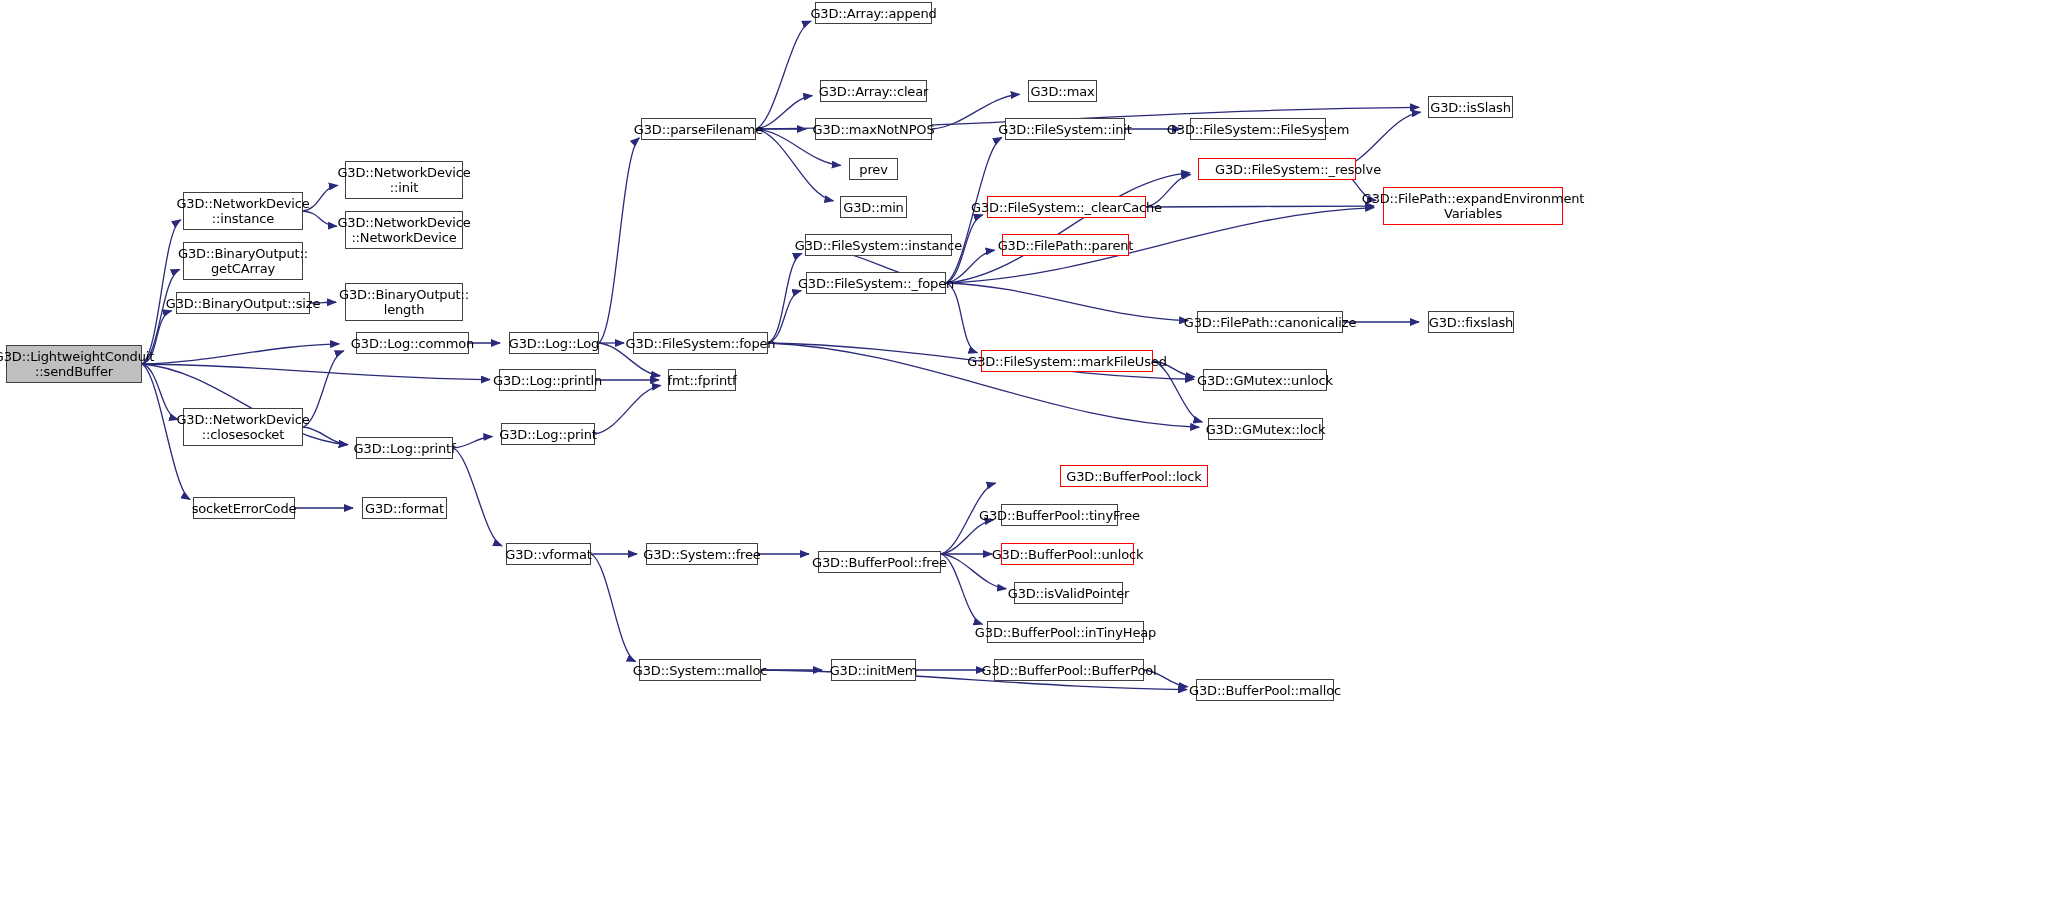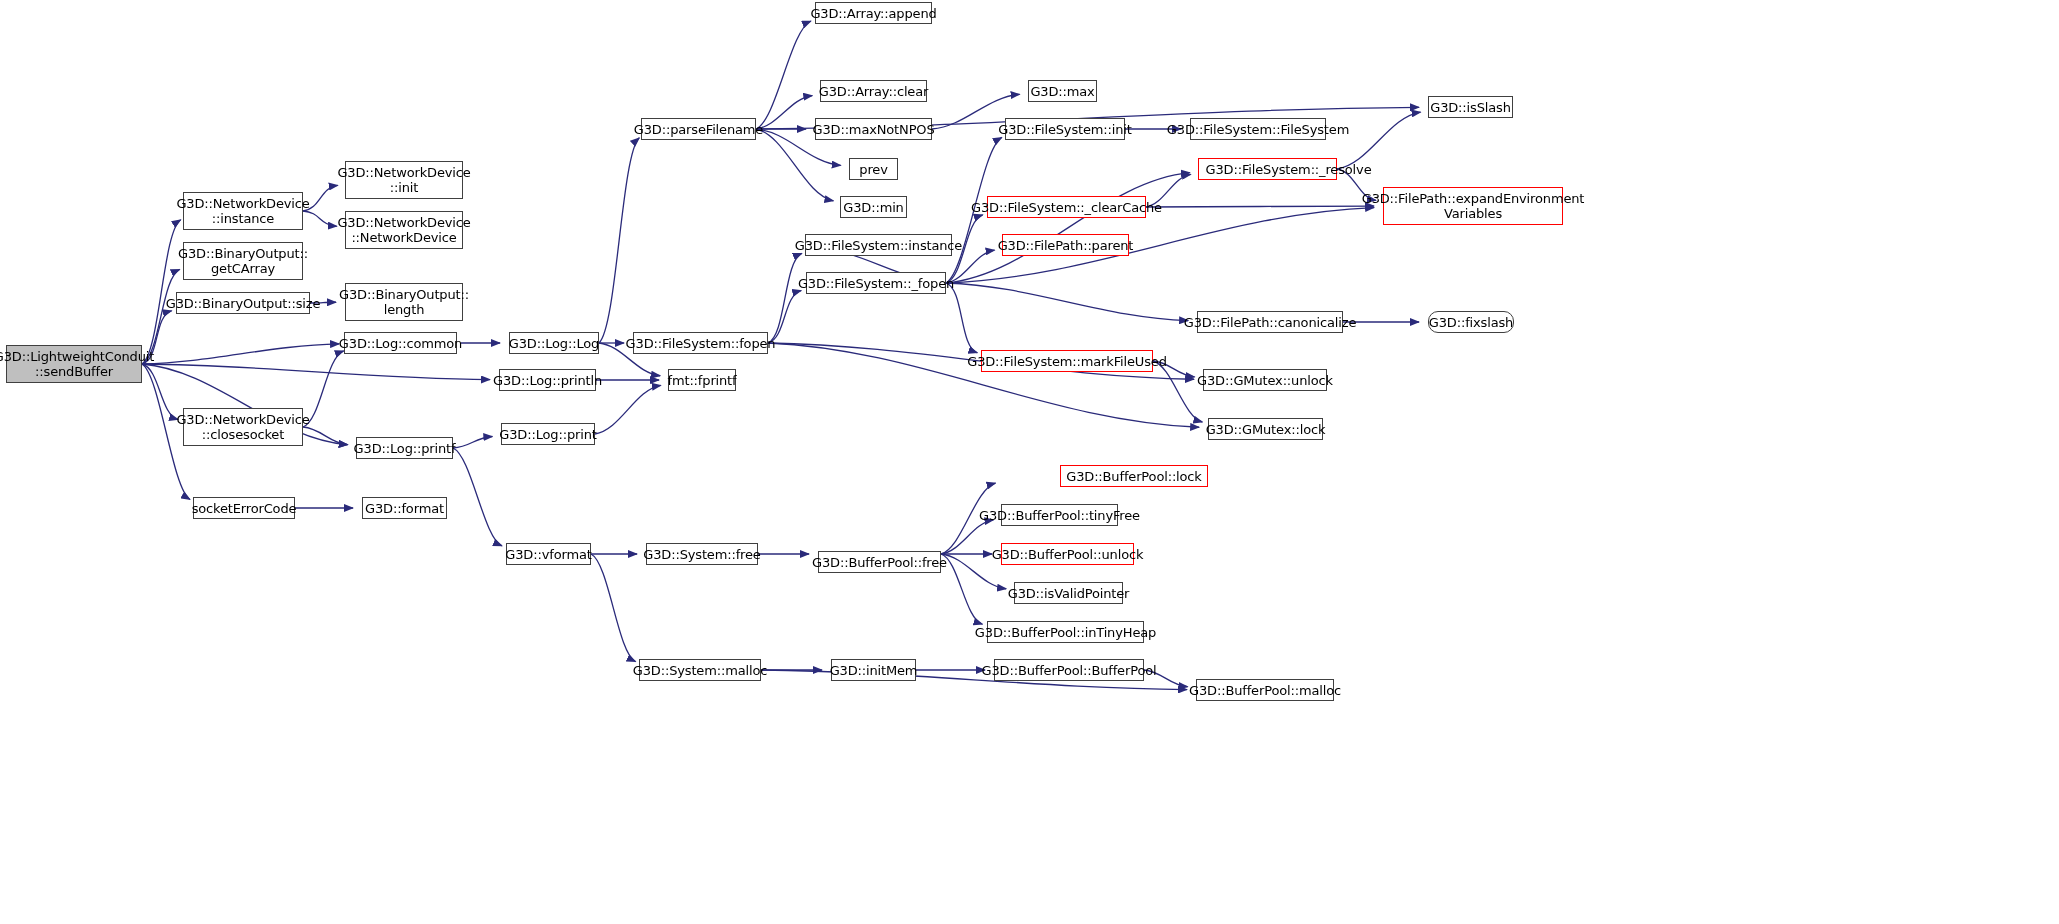--- a/index.html
+++ b/index.html
@@ -105,51 +105,51 @@
 ::instance</div>
       <div class="node" style="left: 345px; top: 161px; width: 118px; height: 38px;">G3D::NetworkDevice
 ::init</div>
       <div class="node" style="left: 345px; top: 211px; width: 118px; height: 38px;">G3D::NetworkDevice
 ::NetworkDevice</div>
       <div class="node" style="left: 183px; top: 242px; width: 120px; height: 38px;">G3D::BinaryOutput::
 getCArray</div>
       <div class="node" style="left: 176px; top: 292px; width: 134px; height: 22px;">G3D::BinaryOutput::size</div>
       <div class="node" style="left: 345px; top: 283px; width: 118px; height: 38px;">G3D::BinaryOutput::
 length</div>
-      <div class="node" style="left: 344px; top: 332px; width: 113px; height: 22px;">G3D::Log::common</div>
+      <div class="node" style="left: 356px; top: 332px; width: 113px; height: 22px;">G3D::Log::common</div>
       <div class="node" style="left: 499px; top: 369px; width: 97px; height: 22px;">G3D::Log::println</div>
       <div class="node" style="left: 183px; top: 408px; width: 120px; height: 38px;">G3D::NetworkDevice
 ::closesocket</div>
       <div class="node" style="left: 356px; top: 437px; width: 97px; height: 22px;">G3D::Log::printf</div>
       <div class="node" style="left: 501px; top: 423px; width: 94px; height: 22px;">G3D::Log::print</div>
       <div class="node" style="left: 193px; top: 497px; width: 102px; height: 22px;">socketErrorCode</div>
       <div class="node" style="left: 362px; top: 497px; width: 85px; height: 22px;">G3D::format</div>
       <div class="node" style="left: 509px; top: 332px; width: 90px; height: 22px;">G3D::Log::Log</div>
       <div class="node" style="left: 668px; top: 369px; width: 68px; height: 22px;">fmt::fprintf</div>
       <div class="node" style="left: 506px; top: 543px; width: 85px; height: 22px;">G3D::vformat</div>
       <div class="node" style="left: 633px; top: 332px; width: 135px; height: 22px;">G3D::FileSystem::fopen</div>
       <div class="node" style="left: 641px; top: 118px; width: 115px; height: 22px;">G3D::parseFilename</div>
       <div class="node" style="left: 815px; top: 2px; width: 117px; height: 22px;">G3D::Array::append</div>
       <div class="node" style="left: 820px; top: 80px; width: 107px; height: 22px;">G3D::Array::clear</div>
       <div class="node" style="left: 815px; top: 118px; width: 117px; height: 22px;">G3D::maxNotNPOS</div>
       <div class="node" style="left: 849px; top: 158px; width: 49px; height: 22px;">prev</div>
       <div class="node" style="left: 840px; top: 196px; width: 67px; height: 22px;">G3D::min</div>
       <div class="node" style="left: 1028px; top: 80px; width: 69px; height: 22px;">G3D::max</div>
       <div class="node" style="left: 1005px; top: 118px; width: 120px; height: 22px;">G3D::FileSystem::init</div>
       <div class="node" style="left: 1190px; top: 118px; width: 136px; height: 22px;">G3D::FileSystem::FileSystem</div>
-      <div class="node red" style="left: 1198px; top: 158px; width: 139px; height: 22px; padding-left: 42px;">G3D::FileSystem::_resolve</div>
+      <div class="node red" style="left: 1198px; top: 158px; width: 158px; height: 22px; padding-left: 42px;">G3D::FileSystem::_resolve</div>
       <div class="node red" style="left: 987px; top: 196px; width: 159px; height: 22px;">G3D::FileSystem::_clearCache</div>
       <div class="node red" style="left: 1383px; top: 187px; width: 180px; height: 38px;">G3D::FilePath::expandEnvironment
 Variables</div>
       <div class="node" style="left: 1428px; top: 96px; width: 85px; height: 22px;">G3D::isSlash</div>
       <div class="node" style="left: 805px; top: 234px; width: 147px; height: 22px;">G3D::FileSystem::instance</div>
       <div class="node red" style="left: 1002px; top: 234px; width: 127px; height: 22px;">G3D::FilePath::parent</div>
       <div class="node" style="left: 806px; top: 272px; width: 140px; height: 22px;">G3D::FileSystem::_fopen</div>
       <div class="node" style="left: 1197px; top: 311px; width: 146px; height: 22px;">G3D::FilePath::canonicalize</div>
-      <div class="node" style="left: 1428px; top: 311px; width: 86px; height: 22px; border-radius: 10px;">G3D::fixslash</div>
+      <div class="node" style="left: 1428px; top: 311px; width: 86px; height: 22px;">G3D::fixslash</div>
       <div class="node red" style="left: 981px; top: 350px; width: 172px; height: 22px;">G3D::FileSystem::markFileUsed</div>
       <div class="node" style="left: 1203px; top: 369px; width: 124px; height: 22px;">G3D::GMutex::unlock</div>
       <div class="node" style="left: 1208px; top: 418px; width: 115px; height: 22px;">G3D::GMutex::lock</div>
       <div class="node" style="left: 646px; top: 543px; width: 112px; height: 22px;">G3D::System::free</div>
       <div class="node" style="left: 818px; top: 543px; width: 123px; height: 22px; margin-top: 8px;">G3D::BufferPool::free</div>
       <div class="node red" style="left: 1060px; top: 465px; width: 148px; height: 22px;">G3D::BufferPool::lock</div>
       <div class="node" style="left: 1001px; top: 504px; width: 117px; height: 22px;">G3D::BufferPool::tinyFree</div>
       <div class="node red" style="left: 1001px; top: 543px; width: 133px; height: 22px;">G3D::BufferPool::unlock</div>
       <div class="node" style="left: 1014px; top: 582px; width: 109px; height: 22px;">G3D::isValidPointer</div>
       <div class="node" style="left: 987px; top: 621px; width: 157px; height: 22px;">G3D::BufferPool::inTinyHeap</div>

